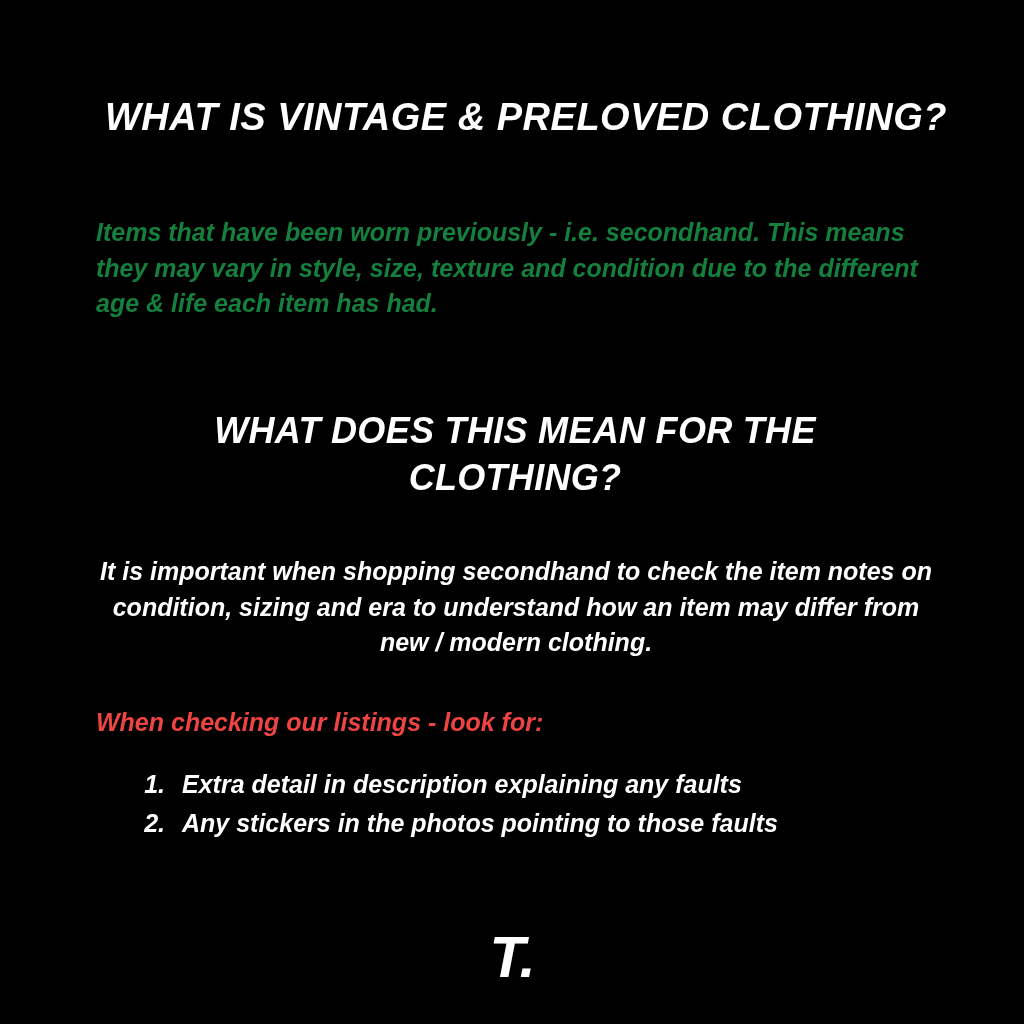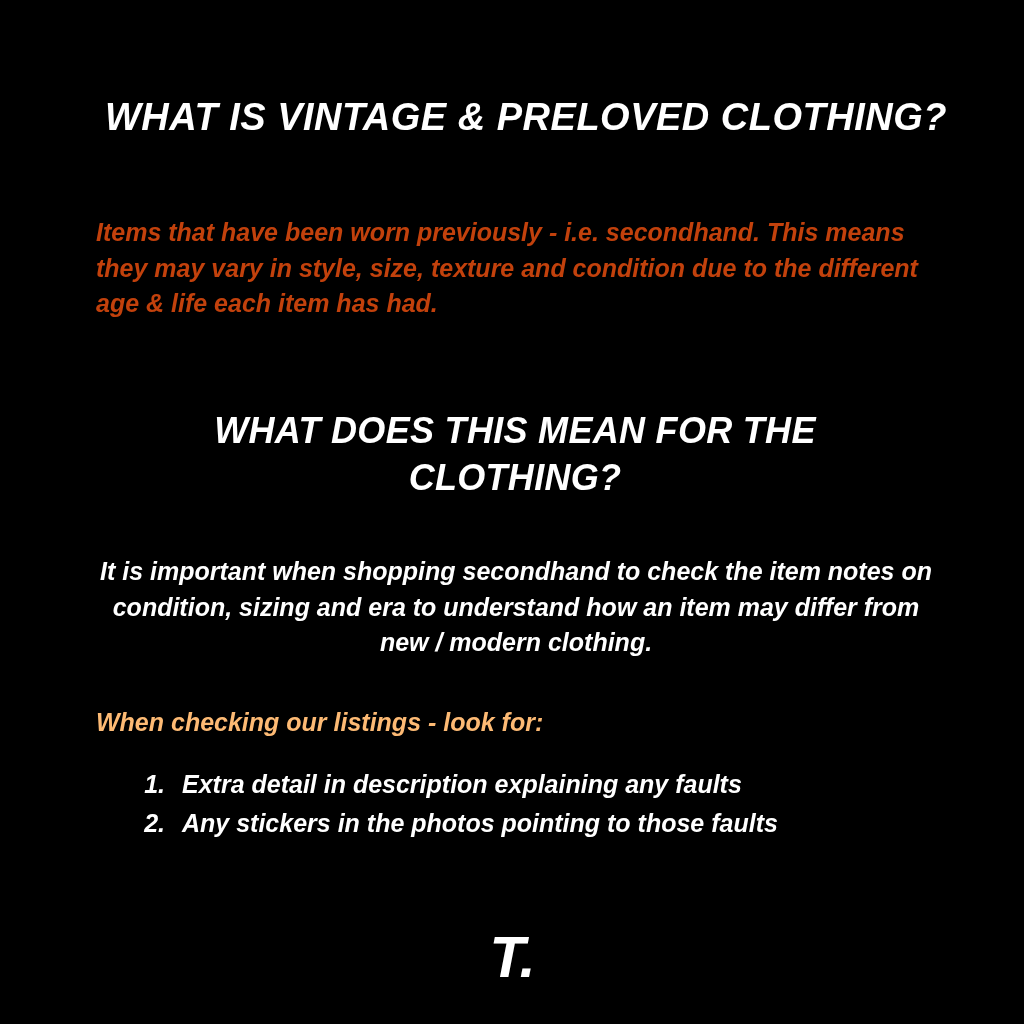--- a/index.html
+++ b/index.html
@@ -37,21 +37,21 @@
   }
   .body-block-1 {
     position: absolute;
     left: 96px;
     top: 190px;
     width: 840px;
     font-size: 25px;
     font-weight: bold;
     font-style: italic;
     line-height: 1.42;
-    color: #c2410c;
+    color: #15803d;
   }
   .heading-2 {
     position: absolute;
     left: 120px;
     top: 378px;
     width: 790px;
     text-align: center;
     font-size: 36px;
     font-weight: bold;
     font-style: italic;
@@ -73,21 +73,21 @@
   }
   .body-block-3 {
     position: absolute;
     left: 96px;
     top: 680px;
     width: 840px;
     font-size: 25px;
     font-weight: bold;
     font-style: italic;
     line-height: 1.42;
-    color: #fdba74;
+    color: #ef4444;
   }
   .list {
     position: absolute;
     left: 120px;
     top: 753px;
     width: 860px;
     margin: 12px;
     padding: 0 0 0 40px;
     font-size: 25px;
     font-weight: bold;

